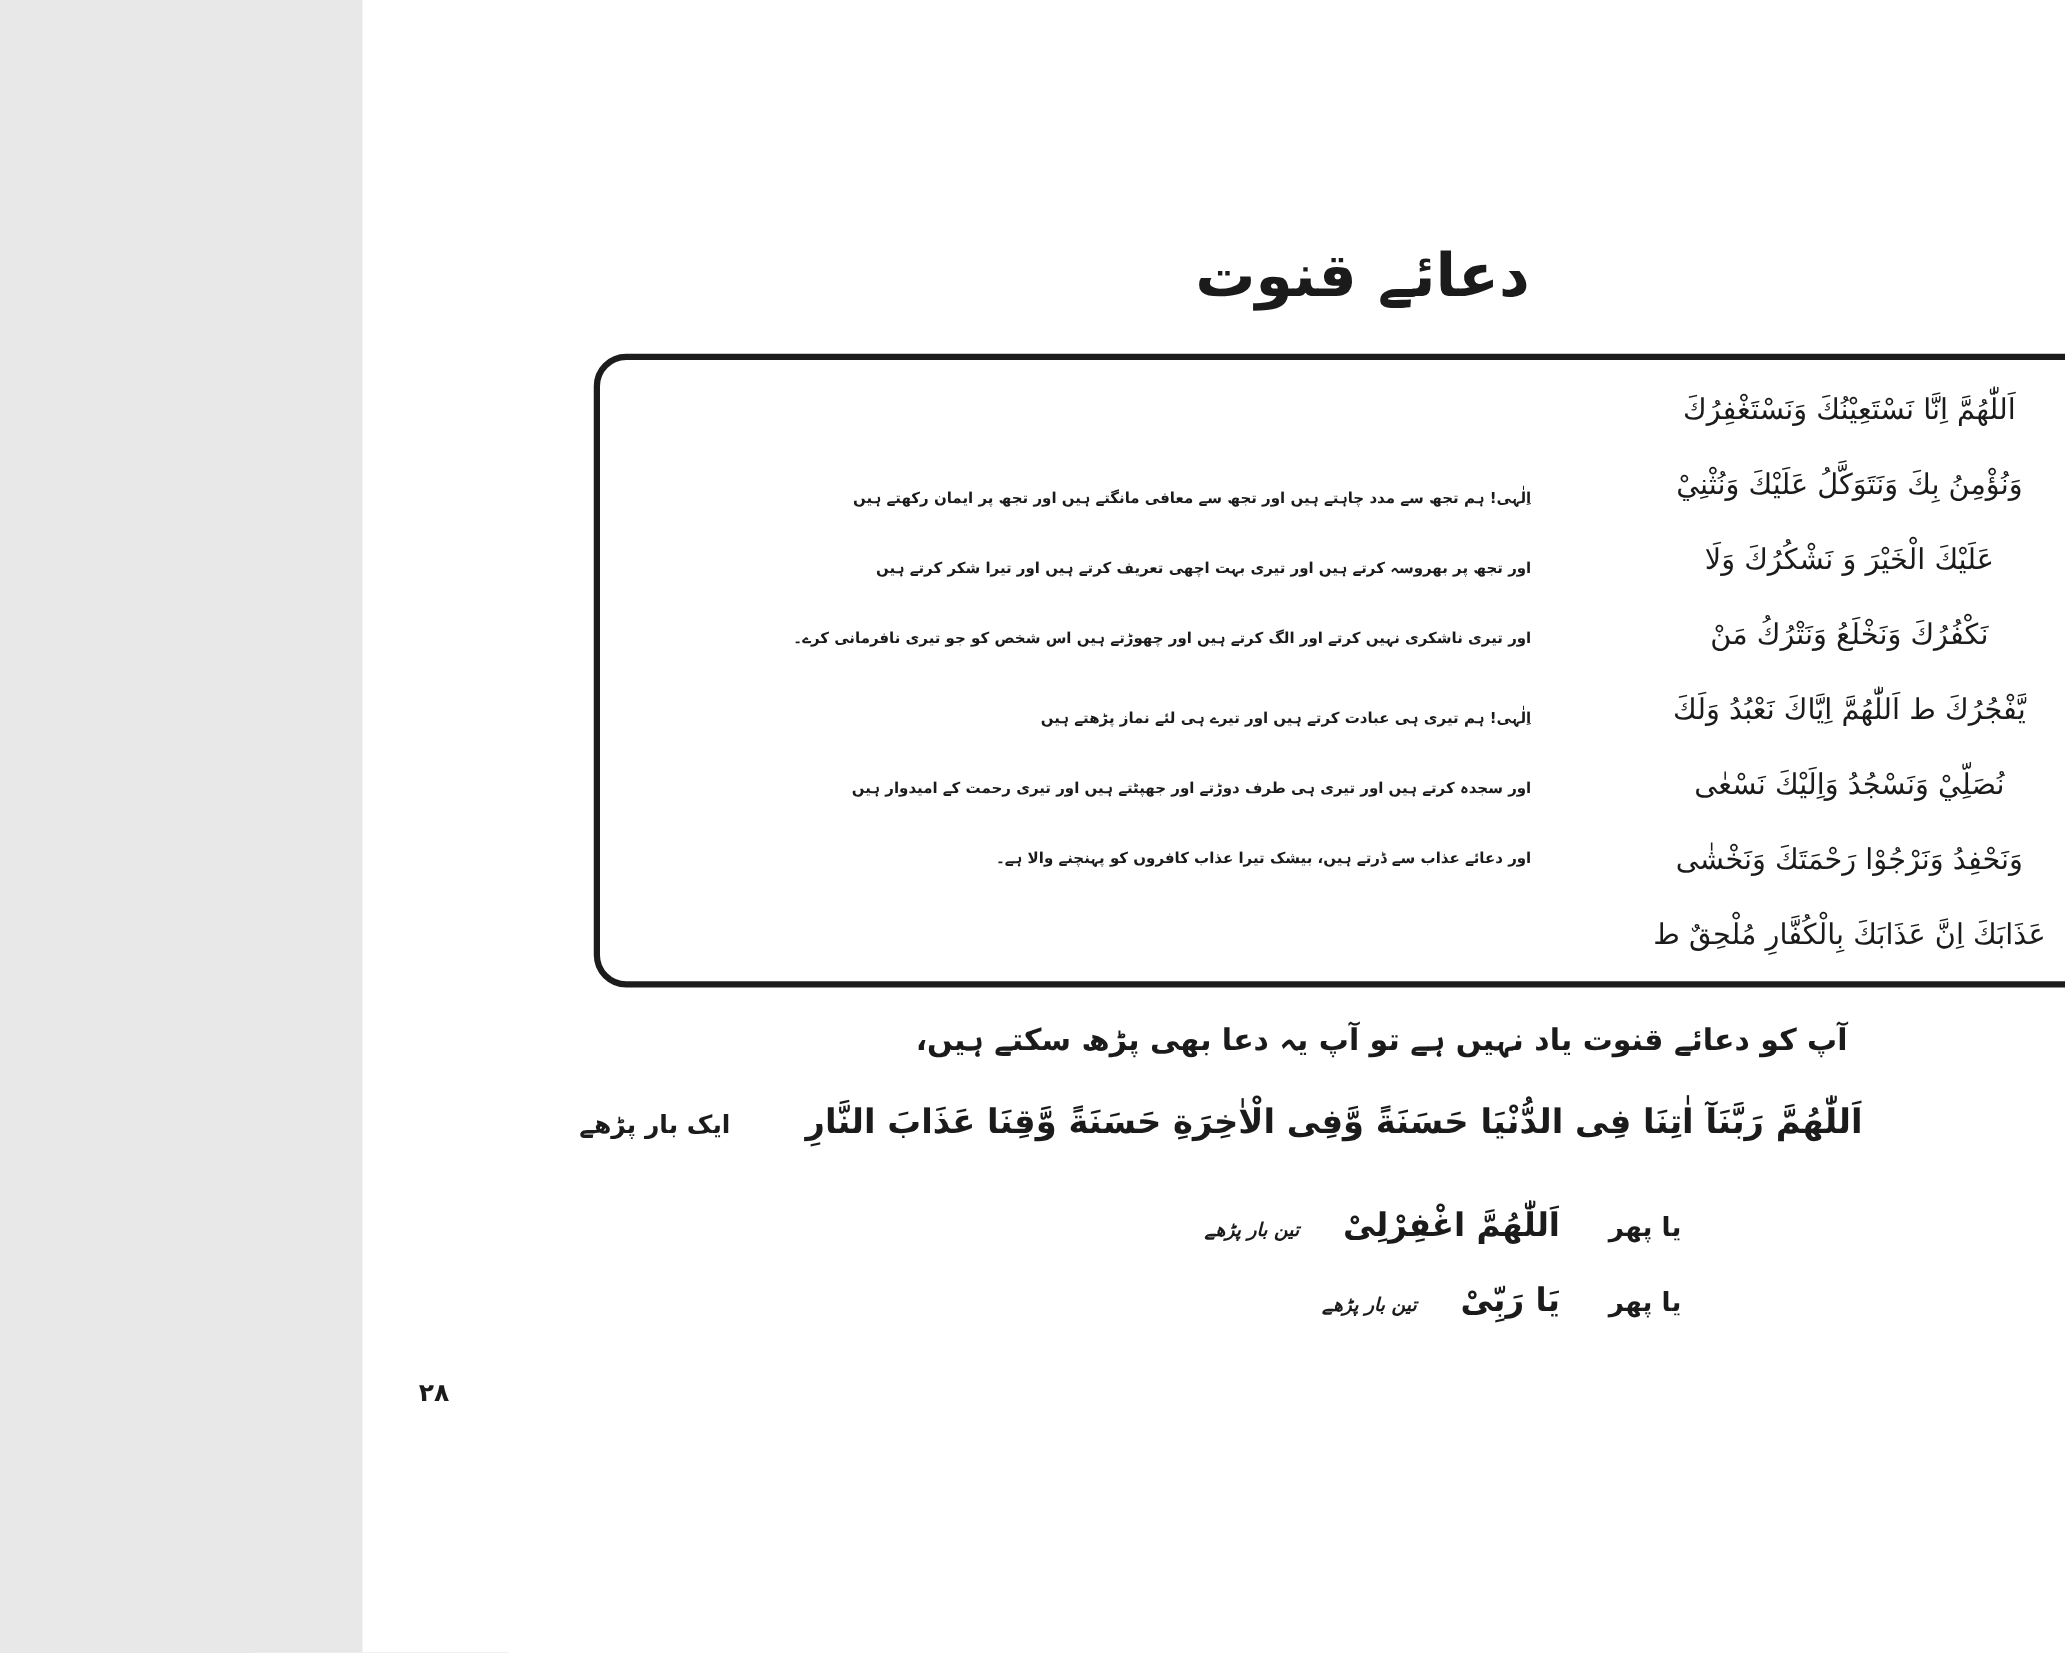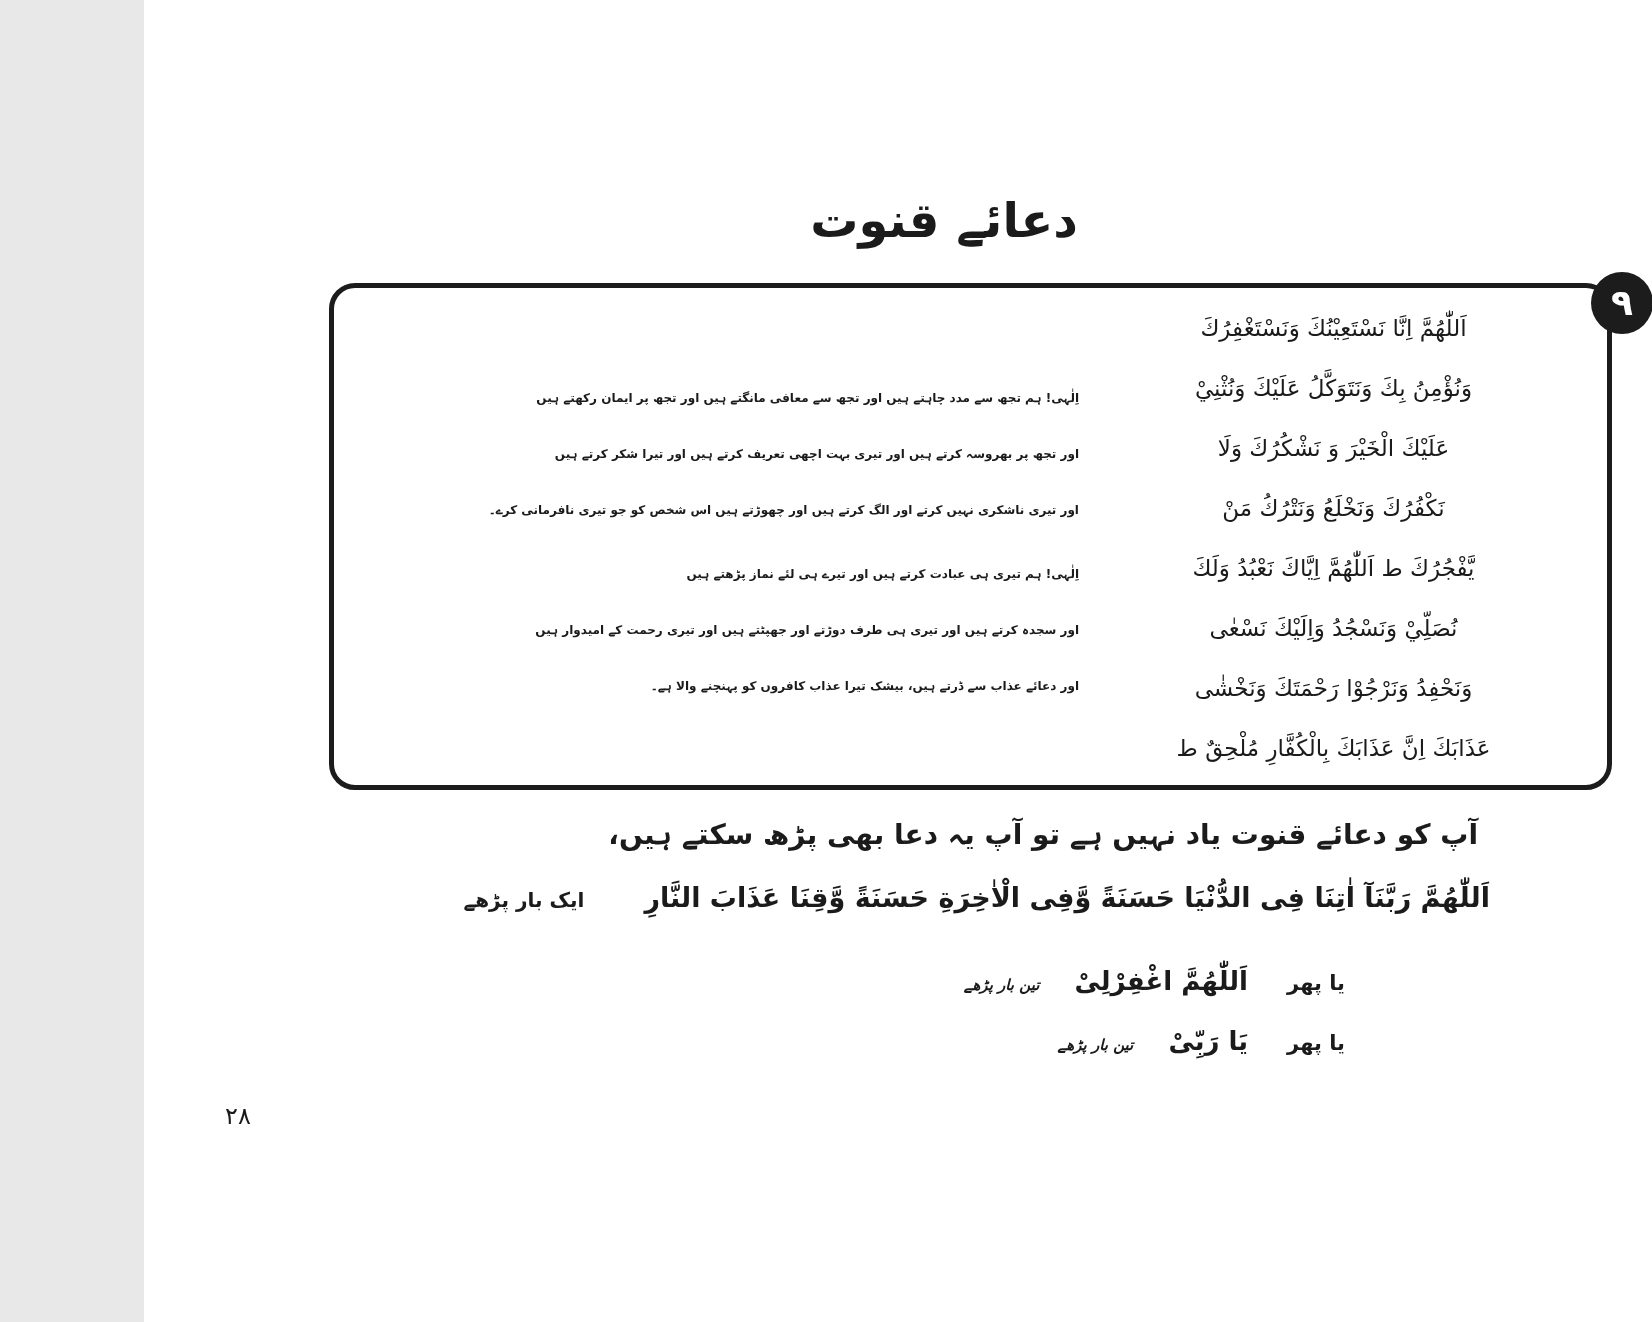--- a/index.html
+++ b/index.html
@@ -1,18 +1,18 @@
 <!DOCTYPE html>
 <html lang="ur" dir="rtl"><head>
 <meta charset="utf-8">
 <style>
   html,body{margin:0;padding:0;background:#e8e8e8;}
   .page{
     position:relative;
-    width:1508px;height:1322px;
+    width:1362px;height:1322px;
     background:#ffffff;
     font-family:"DejaVu Sans", sans-serif;
     color:#1b1b1b;
     overflow:hidden;
     direction:rtl;
   }
   .page-title{
     position:absolute;
     top:192px;left:600px;width:400px;
     text-align:center;
@@ -59,21 +59,21 @@
   }
   .urdu-line{
     font-size:12px;font-weight:bold;
     line-height:56px;
     white-space:nowrap;
   }
   .urdu-line.para-break{margin-top:8px;}
   .alt-intro{
     position:absolute;
     top:818px;right:174px;
-    font-size:28px;font-weight:bold;
+    font-size:24px;font-weight:bold;
     direction:rtl;white-space:nowrap;
   }
   .rabbana-line{
     position:absolute;
     top:882px;right:162px;
     direction:rtl;white-space:nowrap;
   }
   .rabbana-arabic{
     font-size:27px;font-weight:bold;
   }
@@ -93,23 +93,22 @@
   .opt-note{font-size:15px;font-weight:bold;margin-right:30px;font-style:italic;}
   .closing-line{
     position:absolute;
     top:1090px;right:172px;
     font-size:28px;font-weight:bold;
     direction:rtl;white-space:nowrap;
   }
   .page-number{
     position:absolute;
     top:1102px;left:45px;
-    font-size:24px;font-weight:normal;
+    font-size:20px;font-weight:bold;
     direction:rtl;
-    margin-left:36px;
   }
 </style>
 </head>
 <body>
 
 <div class="page">
 
   <div class="page-title">دعائے قنوت</div>
 
   <div class="prayer-box">

